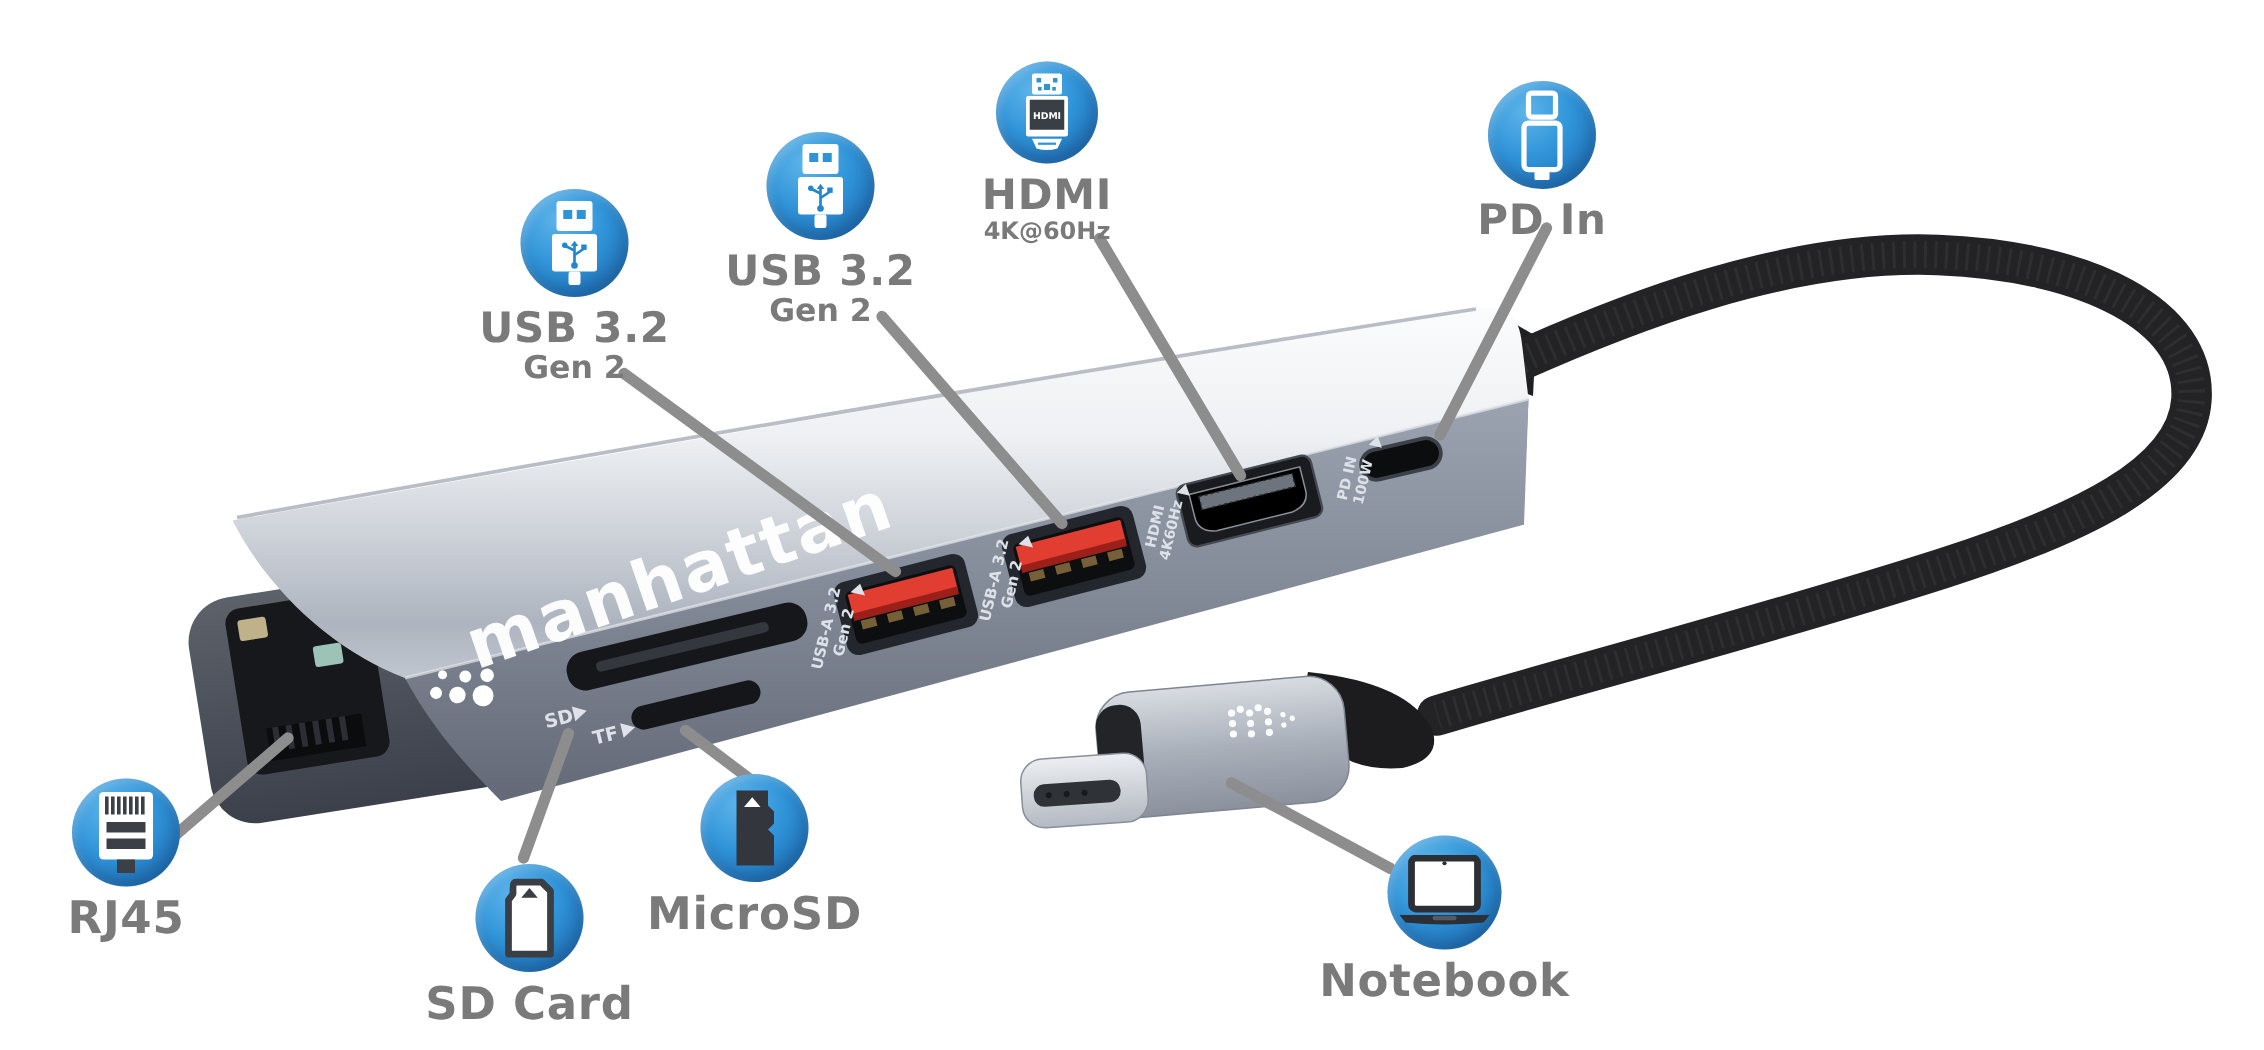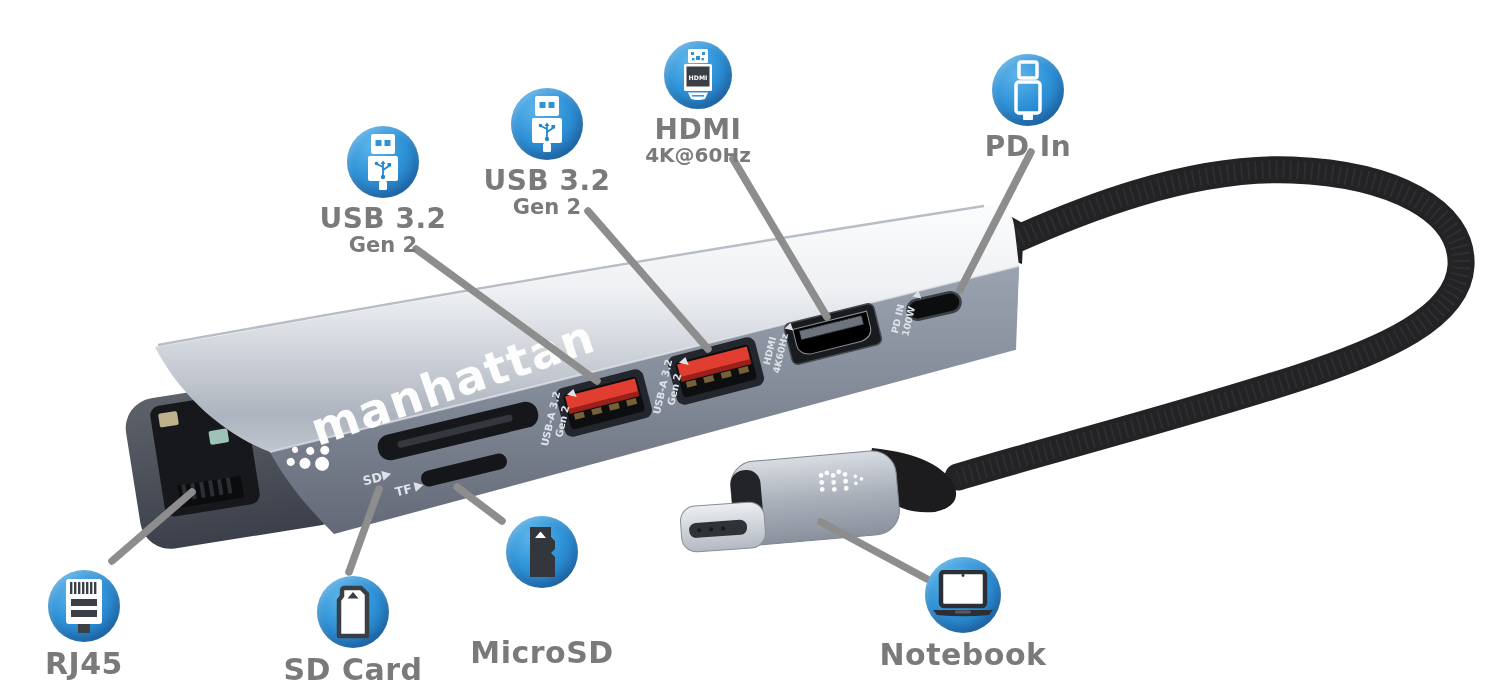--- a/index.html
+++ b/index.html
@@ -16,21 +16,21 @@
     display:flex;align-items:center;justify-content:center;
   }
   .badge.md{width:72px;height:72px;}
   .badge.sm{width:68px;height:68px;}
   .badge.lg{width:76px;height:76px;}
   .badge svg{display:block;}
   .lbl{color:#7a7a7a;font-weight:bold;line-height:1.08;text-align:center;white-space:nowrap;}
   .lbl.main{font-size:28px;margin-top:6px;letter-spacing:.5px;}
   .lbl.big{font-size:30px;margin-top:6px;letter-spacing:.5px;}
   .lbl.sub{font-size:21px;}
-  .lbl.sub2{font-size:20px;}
+  .lbl.sub2{font-size:16px;}
 </style>
 </head>
 <body>
 
 <div class="stage">
 
   <svg class="scene" width="1509" height="700" viewBox="0 0 1509 700">
     <defs>
       <linearGradient id="gTop" x1="0" y1="0" x2="0" y2="1">
         <stop offset="0" stop-color="#fbfcfd"></stop>
@@ -281,21 +281,21 @@
         <g stroke="#ffffff" stroke-width="3.5" fill="none">
           <rect x="9" y="2" width="18" height="16" rx="2"></rect>
           <rect x="6" y="22" width="24" height="31" rx="3"></rect>
         </g>
         <rect x="13" y="54" width="10" height="6" rx="1" fill="#fff"></rect>
       </svg>
     </div>
     <div class="lbl main">PD In</div>
   </div>
 
-  <div class="callout" style="left:9px;top:570px;">
+  <div class="callout" style="left:9px;top:519px;">
     <div class="badge md">
       <svg width="46" height="58" viewBox="0 0 46 58">
         <rect x="5" y="2" width="36" height="45" rx="3" fill="#fff"></rect>
         <g fill="#3b4046">
           <rect x="9" y="5" width="2.4" height="12"></rect>
             <rect x="13" y="5" width="2.4" height="12"></rect>
           <rect x="17" y="5" width="2.4" height="12"></rect>
             <rect x="21" y="5" width="2.4" height="12"></rect>
           <rect x="25" y="5" width="2.4" height="12"></rect>
             <rect x="29" y="5" width="2.4" height="12"></rect>
@@ -312,21 +312,21 @@
   <div class="callout" style="left:262px;top:576px;margin-left:16px;">
     <div class="badge md">
       <svg width="44" height="56" viewBox="0 0 44 56">
         <path d="M 13,4 L 30,4 L 36,10 L 36,52 L 8,52 L 8,16 L 11,12 L 11,8 Q 11,4 13,4 Z" fill="#fff" stroke="#3a3f46" stroke-width="4.5" stroke-linejoin="round"></path>
         <polygon points="22,8 16.5,14.5 27.5,14.5" fill="#3a3f46"></polygon>
       </svg>
     </div>
     <div class="lbl big">SD Card</div>
   </div>
 
-  <div class="callout" style="left:467px;top:516px;gap:43px;">
+  <div class="callout" style="left:428px;top:516px;">
     <div class="badge md">
       <svg width="40" height="54" viewBox="0 0 40 54">
         <path d="M 8,2 L 29,2 L 29,12 L 33,16 L 33,24 L 29,28 L 33,32 L 33,52 L 8,52 Z" fill="#33373d"></path>
         <polygon points="18.5,6.5 13,13 24,13" fill="#ffffff"></polygon>
       </svg>
     </div>
     <div class="lbl big">MicroSD</div>
   </div>
 
   <div class="callout" style="left:888px;top:557px;">

